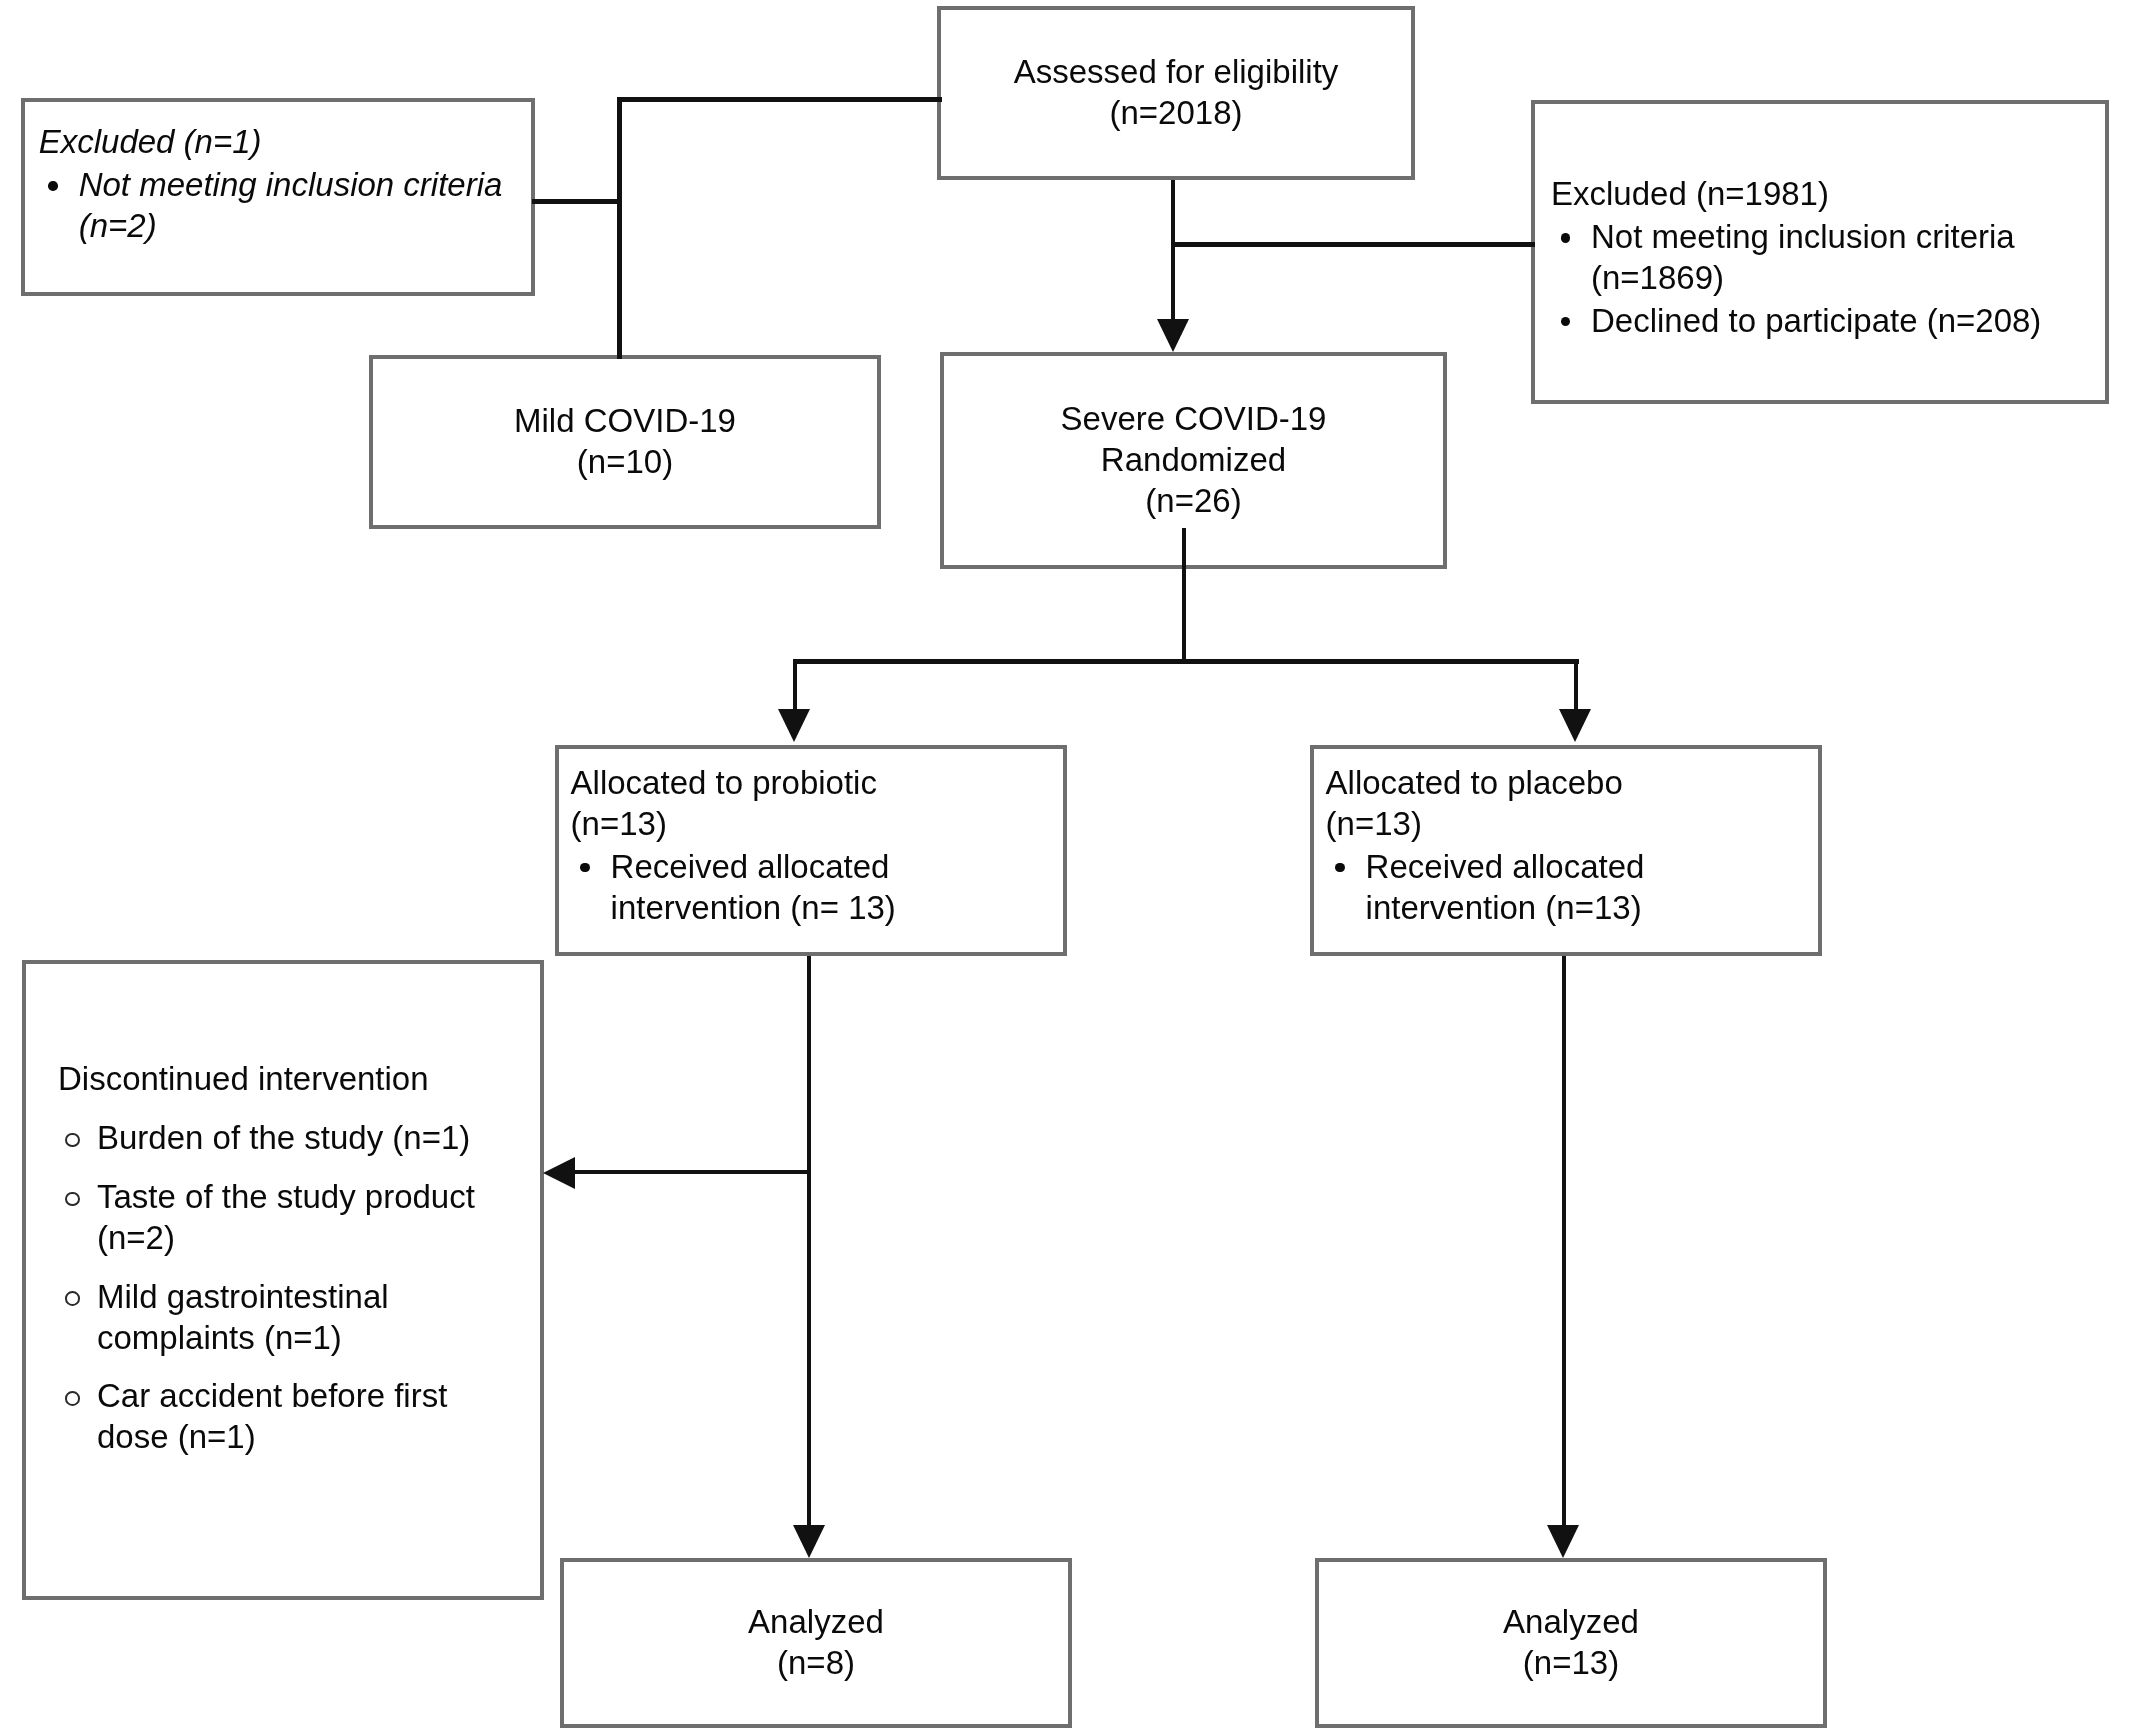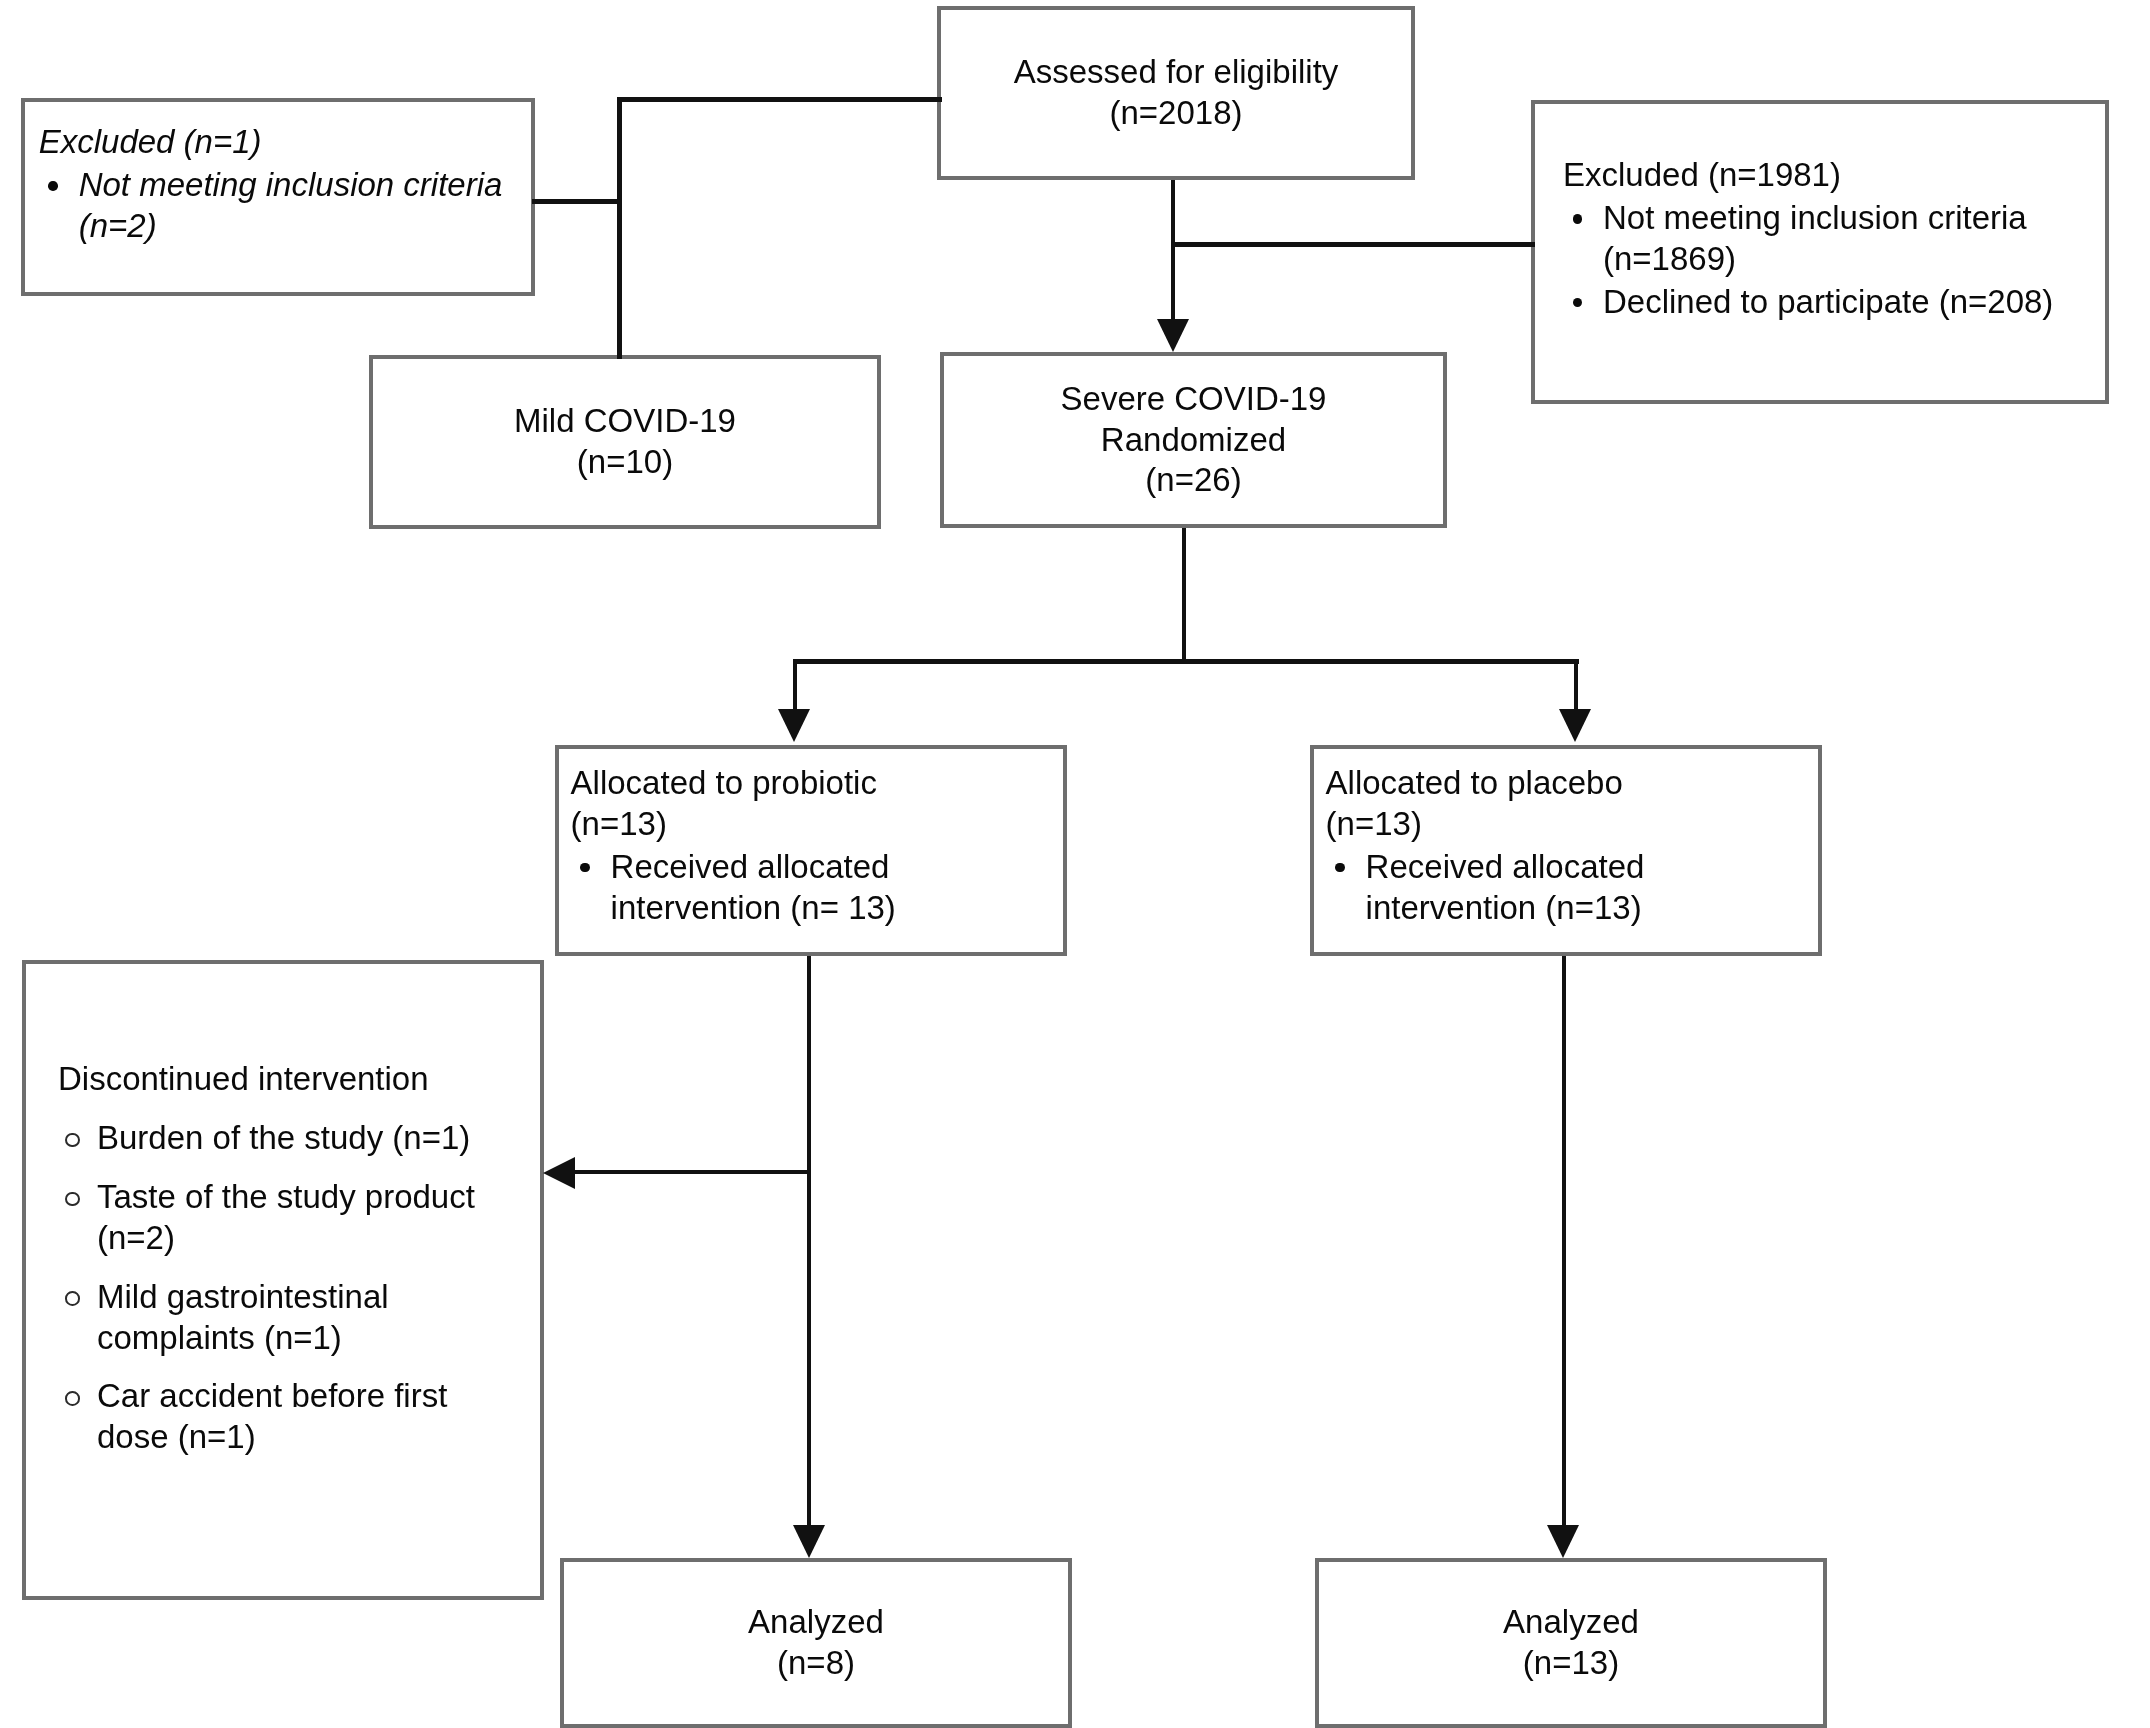--- a/index.html
+++ b/index.html
@@ -119,37 +119,37 @@
   <div class="node" style="left:21px; top:98px; width:514px; height:198px;">
     <div class="node-inner top-aligned" style="padding:20px 13.7px 0 13.7px;font-style:italic;">
       <div class="title left">Excluded (n=1)</div>
       <ul class="bullets">
         <li>Not meeting inclusion criteria (n=2)</li>
       </ul>
     </div>
   </div>
 
   <div class="node" style="left:1531px; top:100px; width:578px; height:304px;">
-    <div class="node-inner top-aligned" style="padding:51px 16px 0 16px;margin-left:12px;">
+    <div class="node-inner top-aligned" style="padding:70px 16px 0 16px;">
       <div class="title left">Excluded (n=1981)</div>
       <ul class="bullets">
         <li>Not meeting inclusion criteria (n=1869)</li>
         <li>Declined to participate (n=208)</li>
       </ul>
     </div>
   </div>
 
   <div class="node" style="left:369px; top:355px; width:512px; height:174px;">
     <div class="node-inner" style="padding:0 3px;">
       <div class="title center">Mild COVID-19
 (n=10)</div>
     </div>
   </div>
 
-  <div class="node" style="left:940px; top:352px; width:507px; height:176px;">
+  <div class="node" style="left:940px; top:352px; width:507px; height:217px;">
     <div class="node-inner" style="padding:0 12.7px;">
       <div class="title center">Severe COVID-19
 Randomized
 (n=26)</div>
     </div>
   </div>
 
   <div class="node" style="left:555px; top:745px; width:512px; height:211px;">
     <div class="node-inner top-aligned" style="padding:13.7px 11.6px 0 11.6px;">
       <div class="title left">Allocated to probiotic

